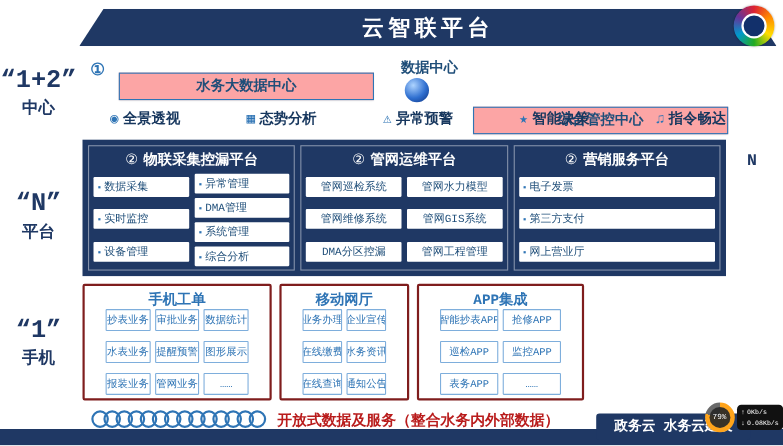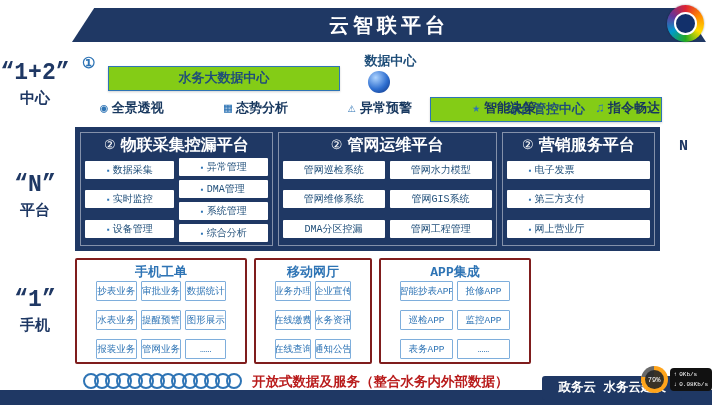--- a/index.html
+++ b/index.html
@@ -25,43 +25,43 @@
   .rail-1{top:60px;}.rail-2{top:172px;}.rail-3{top:287px;}
 
   .circle-one{position:absolute;left:82px;top:54px;color:#2e74b5;font-size:15px;font-weight:bold;}
   .right-n{position:absolute;left:679px;top:138px;color:#1f3864;font-weight:bold;font-size:15px;}
 
   
   .dc-label{position:absolute;left:75px;width:631px;top:52px;text-align:center;
             color:#1f4e79;font-weight:bold;font-size:13px;}
   .globe{position:absolute;left:368px;top:71px;width:22px;height:22px;border-radius:50%;
          background:radial-gradient(circle at 35% 30%,#aed4ff,#2f6fd0 55%,#0b2f7c);}
-  .dc-box{position:absolute;top:66px;height:23px;line-height:23px;text-align:center;background:#84cc16;
+  .dc-box{position:absolute;top:66px;height:23px;line-height:23px;text-align:center;background:#fca5a5;
           border:1px solid #2e74b5;color:#1f4e79;font-weight:bold;font-size:13px;
           box-shadow:0 1px 2px rgba(0,0,0,.18);}
   .dc-left{left:108px;width:230px;}
   .dc-right{left:430px;width:230px;margin-top:31px;}
 
   
   .features{position:absolute;left:100px;top:99px;width:560px;display:flex;justify-content:space-between;}
   .feature{display:flex;align-items:center;gap:4px;}
   .f-icon{color:#2e74b5;font-size:13px;}
   .f-label{color:#17375e;font-weight:bold;font-size:13px;}
 
   
   .dark{position:absolute;left:75px;top:127px;width:585px;height:124px;background:#1f3864;
         display:flex;gap:5px;padding:5px;box-sizing:border-box;}
   .platform{flex:1;border:1px solid rgba(255,255,255,.45);padding:3px 4px;box-sizing:border-box;
             display:flex;flex-direction:column;}
   .p-head{display:flex;align-items:center;justify-content:center;gap:5px;height:18px;}
   .p-badge{color:#fff;font-size:13px;line-height:1;}
-  .p-title{color:#fff;font-weight:bold;font-size:16px;white-space:nowrap;}
+  .p-title{color:#fff;font-weight:bold;font-size:13px;white-space:nowrap;}
   .p-cols{flex:1;display:flex;gap:5px;margin-top:3px;}
   .p-col{flex:1;display:flex;flex-direction:column;justify-content:space-around;gap:3px;}
-  .p-item{background:#fff;color:#1f4e79;font-size:10px;padding:2px 21px;text-align:center;
+  .p-item{background:#fff;color:#1f4e79;font-size:10px;padding:2px 3px;text-align:center;
           border-radius:1px;white-space:nowrap;overflow:hidden;}
   .with-bullets .p-item{text-align:left;}
   .with-bullets .p-item::before{content:"▪";color:#2e74b5;margin-right:2px;font-size:8px;}
 
   
   .modules{position:absolute;left:75px;top:258px;width:585px;height:106px;display:flex;gap:7px;}
   .module{border:2px solid #7f1d1d;border-radius:2px;background:#fff;padding:3px 19px;
           box-sizing:border-box;display:flex;flex-direction:column;}
   .m1{flex:0 0 172px;}.m2{flex:0 0 118px;}.m3{flex:0 0 152px;}.m4{flex:1;}
   .m-title{text-align:center;color:#2e74b5;font-weight:bold;font-size:13px;height:18px;}

